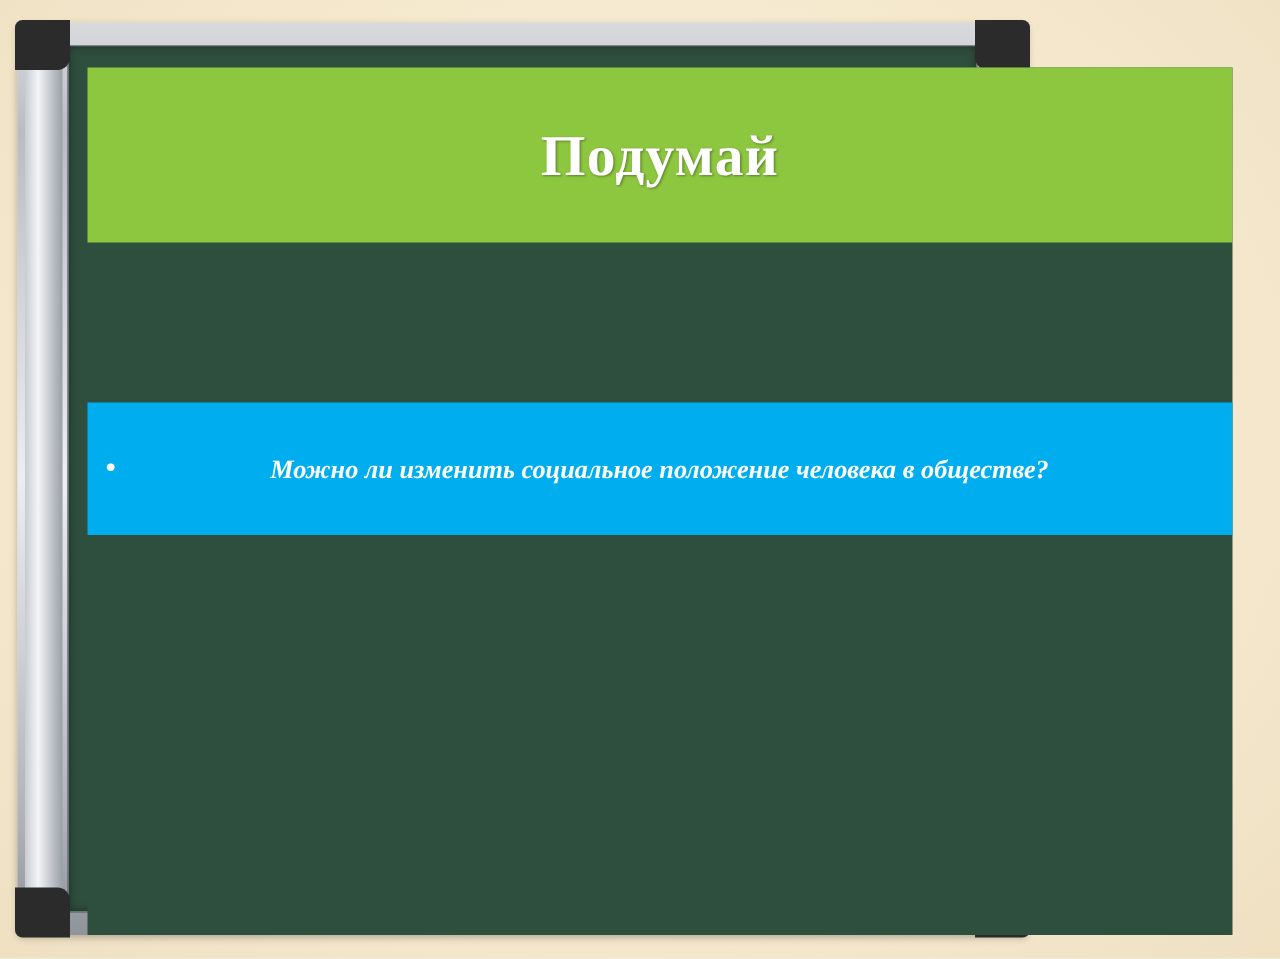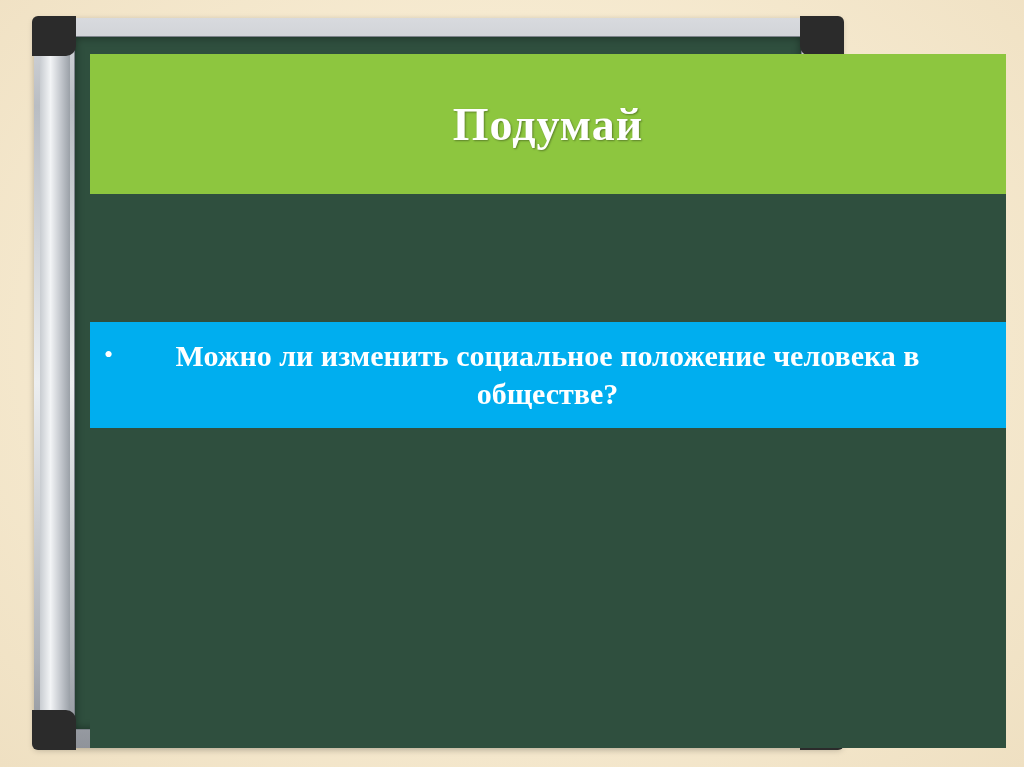--- a/index.html
+++ b/index.html
@@ -26,21 +26,20 @@
   
   .board-frame {
     position: absolute;
     left: 14px;
     top: 18px;
     width: 808px;
     height: 730px;
     border-radius: 4px;
     background: linear-gradient(180deg,#d8dade 0%, #b9bdc3 12%, #eceef0 50%, #aeb2b8 88%, #8f939a 100%);
     box-shadow: 0 2px 6px rgba(0,0,0,0.25);
-    margin-left: 20px;
   }
   .board-frame-inner {
     position: absolute;
     left: 40px;
     top: 18px;
     right: 40px;
     bottom: 18px;
     background: #2f4f3e;
     border: 1px solid #7d838b;
     box-shadow: inset 0 0 8px rgba(0,0,0,0.45);
@@ -118,22 +117,23 @@
   .bullet-dot {
     font-family: "Liberation Serif", serif;
     font-size: 26px;
     line-height: 32px;
     color: #ffffff;
     margin: 2px 16px 0 4px;
     flex: 0 0 auto;
   }
   .bullet-text {
     font-family: "Liberation Serif", serif;
+    font-style: italic;
     font-weight: bold;
-    font-size: 30px;
+    font-size: 21px;
     line-height: 38px;
     color: #ffffff;
     text-align: center;
     flex: 1 1 auto;
     padding-right: 20px;
   }
 </style>
 </head>
 <body>
 

